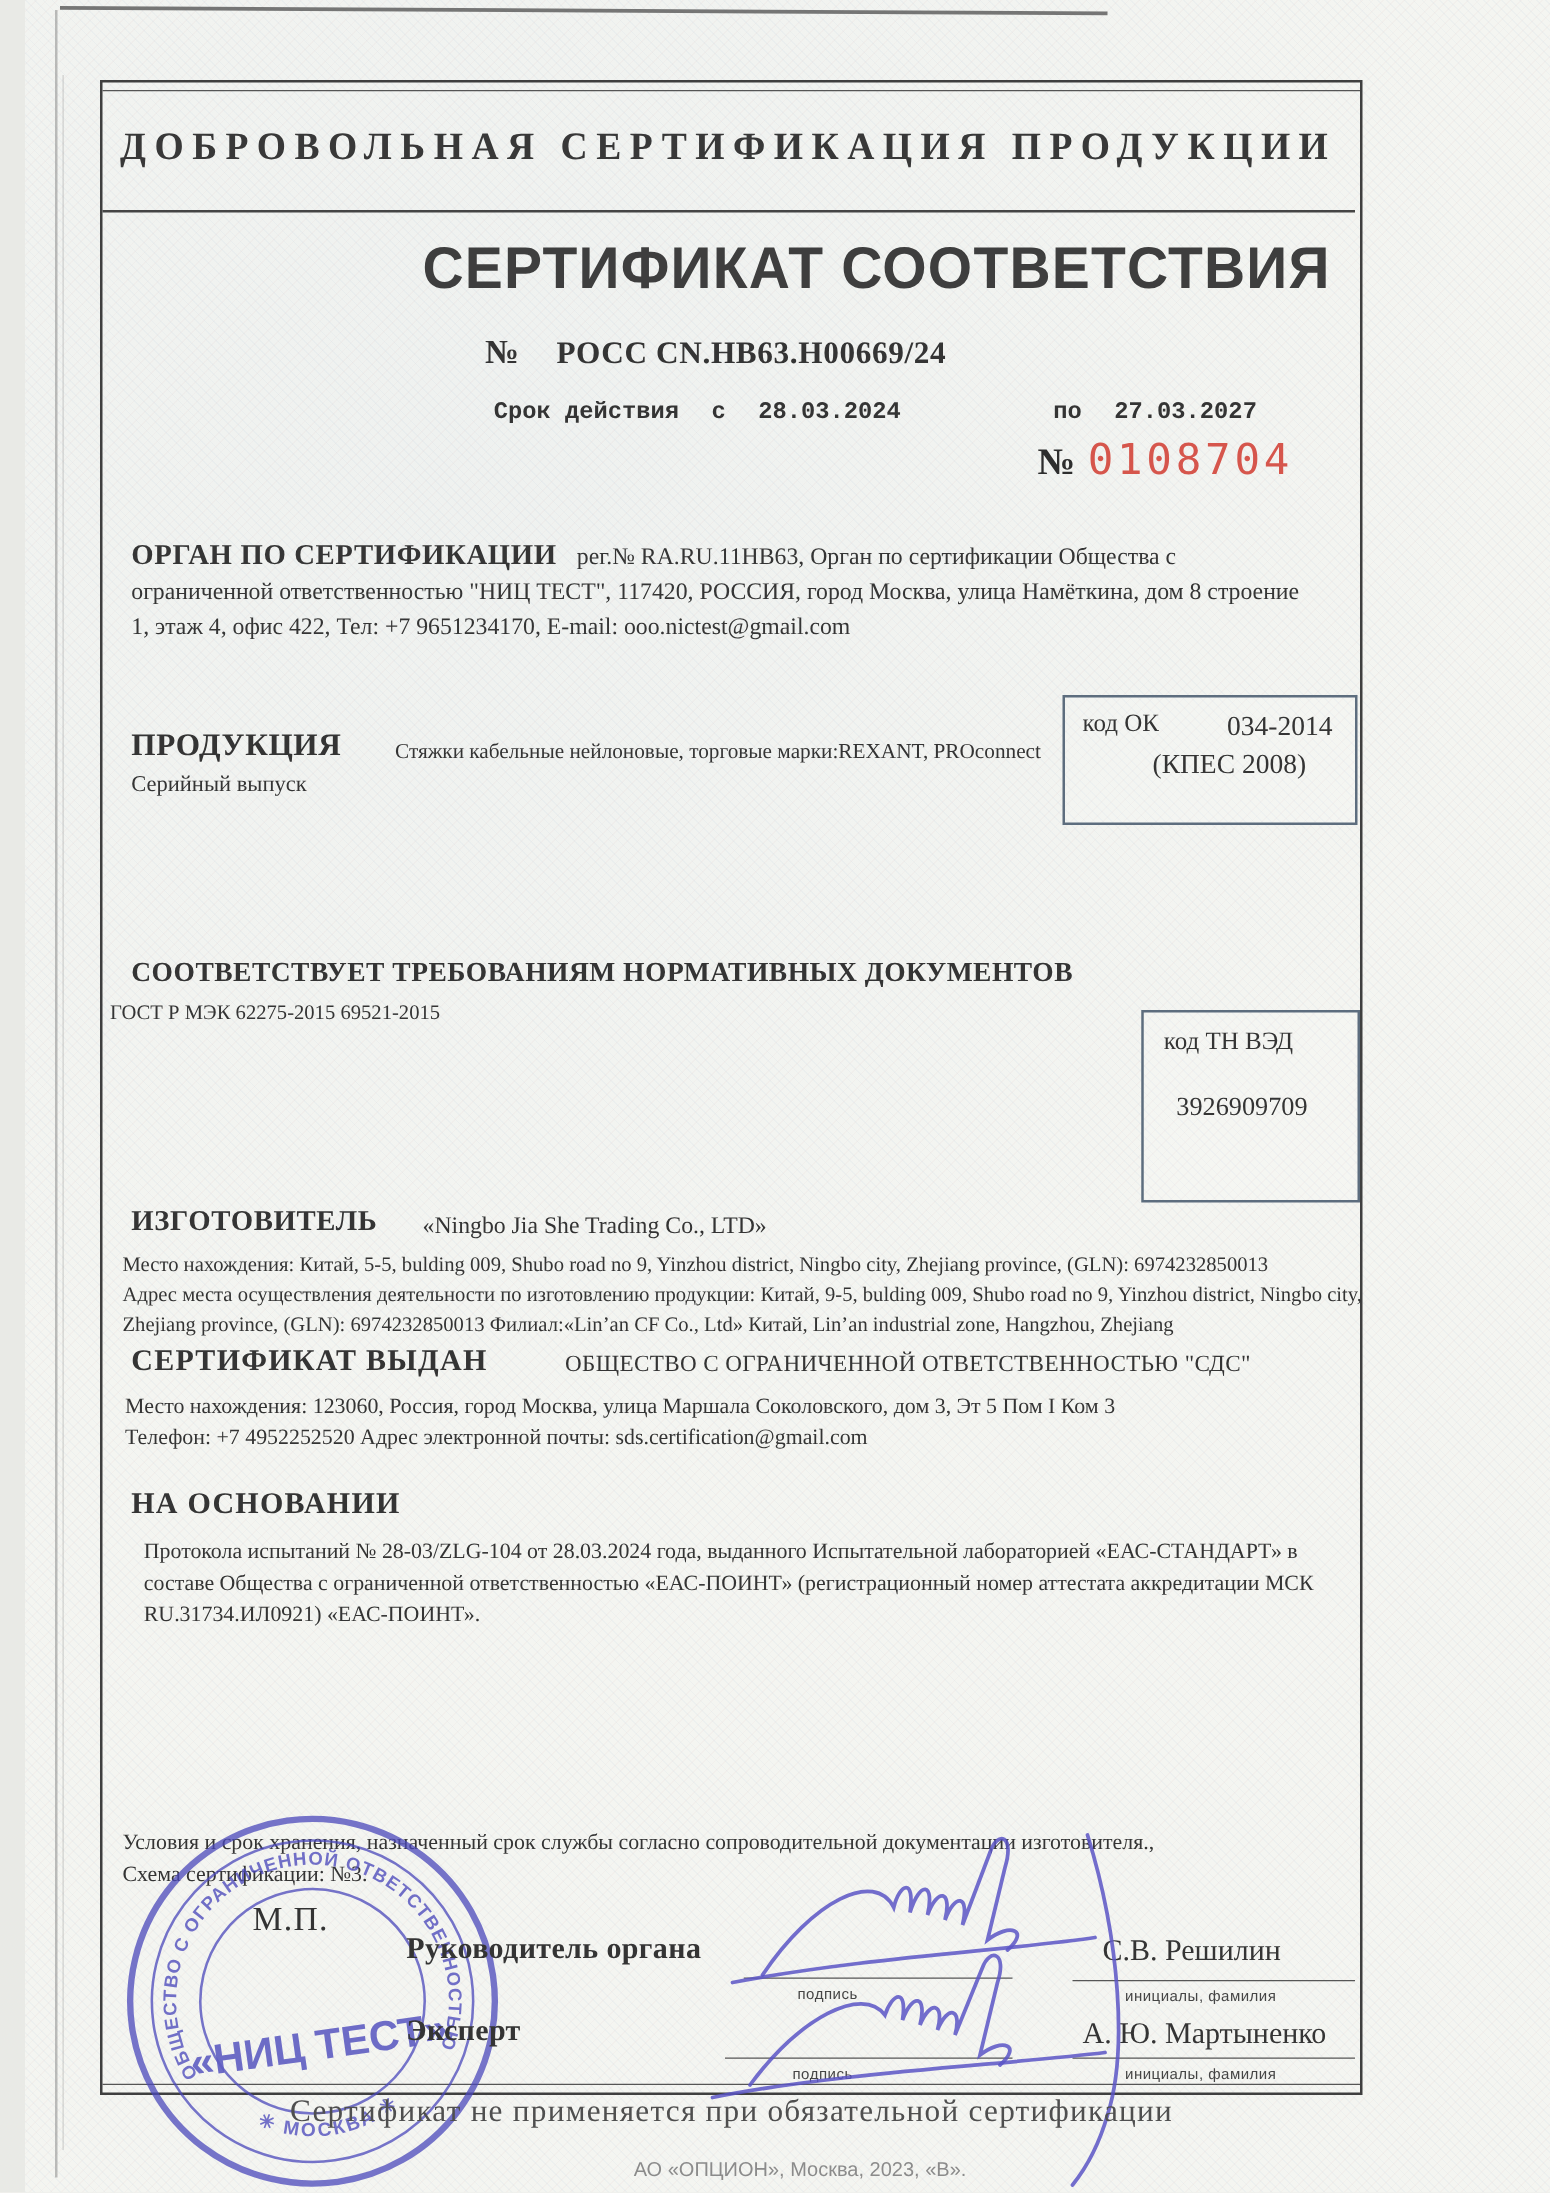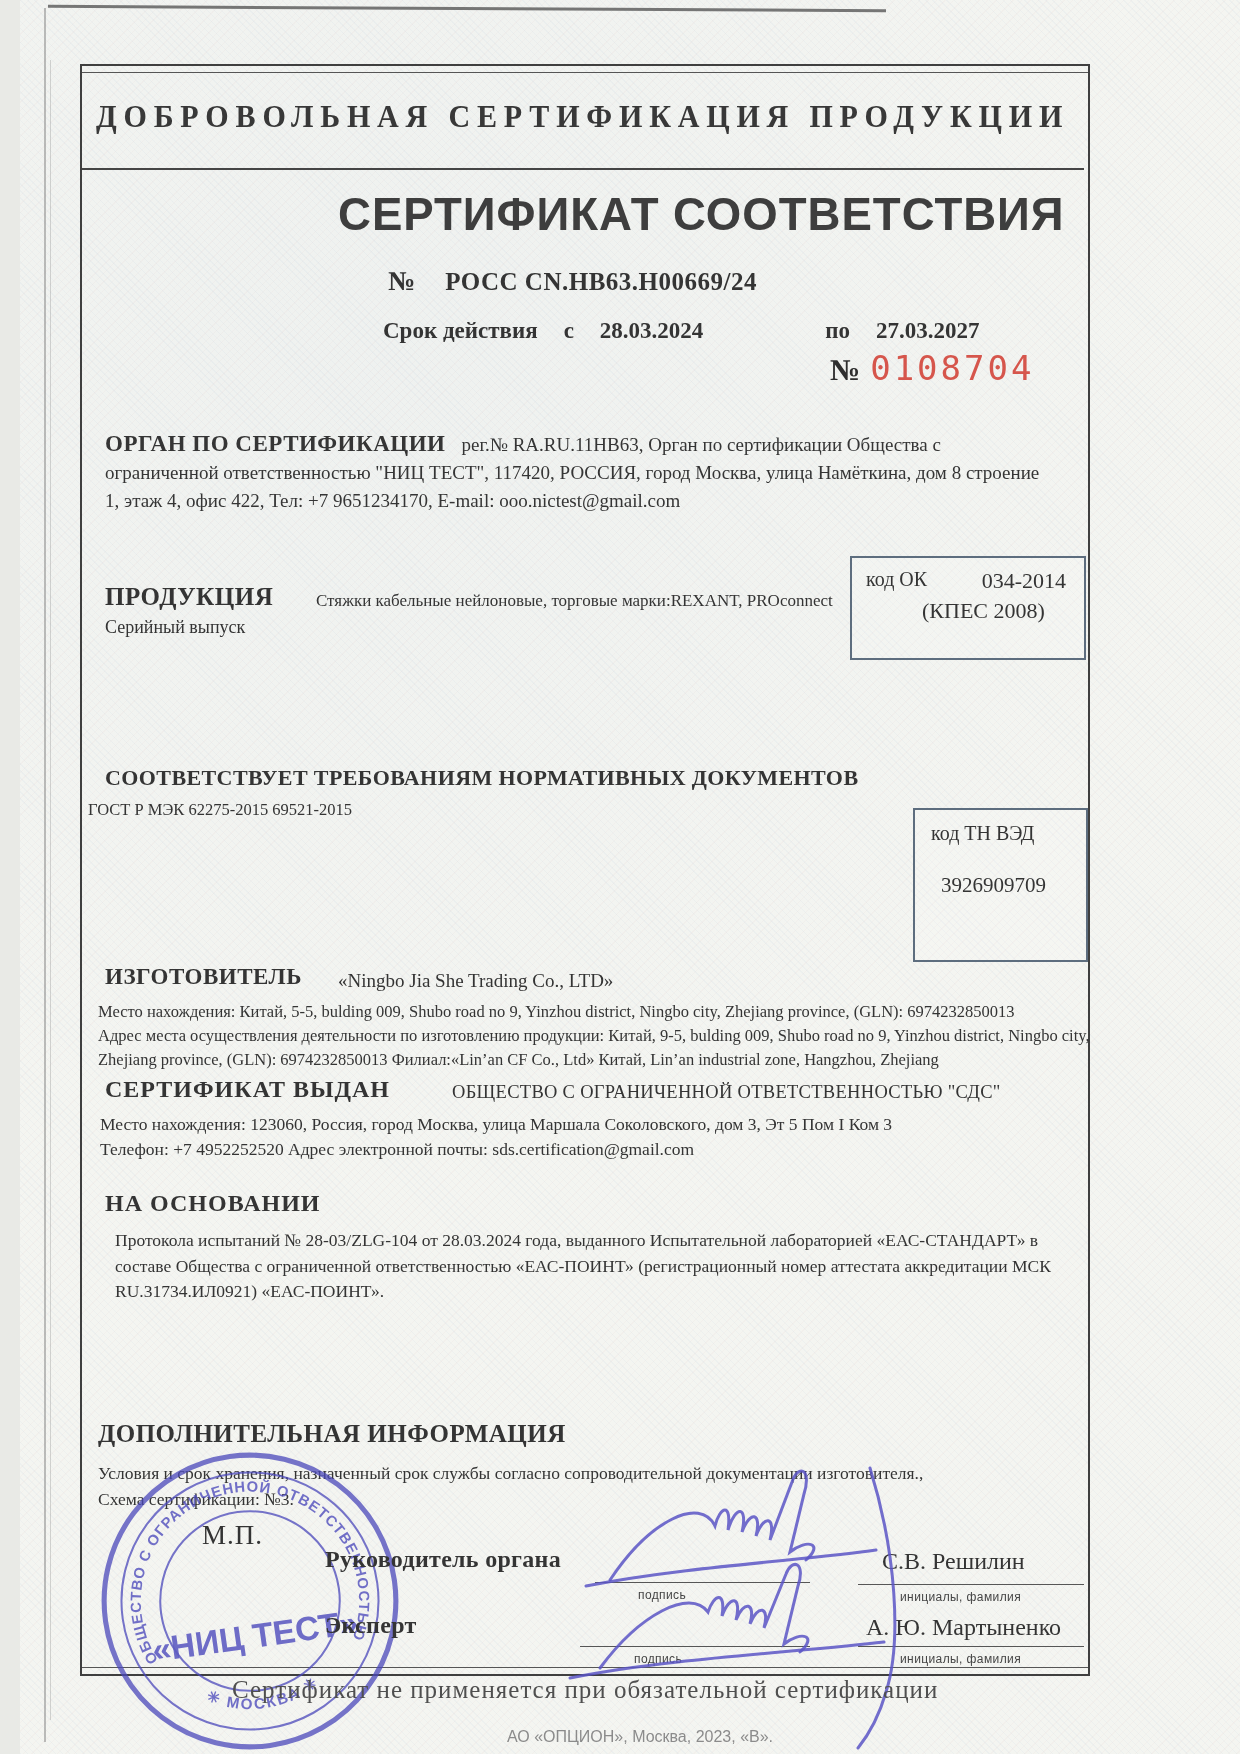--- a/index.html
+++ b/index.html
@@ -25,21 +25,21 @@
   .header-band{position:absolute;left:62px;top:66px;width:1002px;height:102px;
     display:flex;align-items:center;justify-content:center;border-bottom:2px solid #454545;}
   .header-band .t{font-size:31px;font-weight:bold;letter-spacing:7px;color:#383838;transform:scaleX(.97);white-space:nowrap;}
 
   .abs{position:absolute;}
   .title{left:318px;top:186px;font-family:"Liberation Sans",sans-serif;font-weight:bold;
     font-size:47px;color:#3e3e3e;letter-spacing:1px;transform:scaleX(.97);transform-origin:left;white-space:nowrap;}
   .cert-no{left:368px;top:266px;white-space:nowrap;}
   .cert-no .sign{font-size:27px;font-weight:bold;margin-right:30px;}
   .cert-no .num{font-size:25px;font-weight:bold;letter-spacing:.5px;}
-  .validity{left:363px;top:318px;font-size:23px;font-weight:bold;white-space:nowrap;}
+  .validity{left:375px;top:318px;font-size:19px;font-weight:bold;white-space:nowrap;font-family:Liberation Mono, monospace;}
   .validity span{margin-right:26px;}
   .validity .gap{margin-left:96px;}
   .blank-no{left:810px;top:348px;white-space:nowrap;}
   .blank-no .sign{font-size:30px;font-weight:bold;color:#2e2e2e;margin-right:10px;}
   .blank-no .rednum{font-family:"DejaVu Sans Mono",monospace;font-size:34px;color:#d4493f;letter-spacing:3px;opacity:.92;}
 
   .par{color:#353535;}
   .par .h{font-weight:bold;}
   .organ-par{left:85px;top:430px;width:948px;font-size:19px;line-height:28px;}
   .organ-par .h{font-size:23px;letter-spacing:.5px;margin-right:16px;}
@@ -165,21 +165,20 @@
   <div class="abs issued-heading">СЕРТИФИКАТ ВЫДАН</div>
   <div class="abs issued-name">ОБЩЕСТВО С ОГРАНИЧЕННОЙ ОТВЕТСТВЕННОСТЬЮ "СДС"</div>
   <div class="abs issued-lines">
     <div>Место нахождения: 123060, Россия, город Москва, улица Маршала Соколовского, дом 3, Эт 5 Пом I Ком 3</div>
     <div>Телефон: +7 4952252520 Адрес электронной почты: sds.certification@gmail.com</div>
   </div>
 
   <div class="abs basis-heading">НА ОСНОВАНИИ</div>
   <div class="abs basis-par">Протокола испытаний № 28-03/ZLG-104 от 28.03.2024 года, выданного Испытательной лабораторией «ЕАС-СТАНДАРТ» в составе Общества с ограниченной ответственностью «ЕАС-ПОИНТ» (регистрационный номер аттестата аккредитации МСК RU.31734.ИЛ0921) «ЕАС-ПОИНТ».</div>
 
-  <div class="abs add-heading">ДОПОЛНИТЕЛЬНАЯ ИНФОРМАЦИЯ</div>
   <div class="abs add-lines">
     <div>Условия и срок хранения, назначенный срок службы согласно сопроводительной документации изготовителя.,</div>
     <div>Схема сертификации: №3.</div>
   </div>
 
   <div class="abs mp">М.П.</div>
 
   <svg class="abs stamp" viewBox="0 0 300 300">
     <defs>
       <path id="arcTop" d="M53,195 A107,107 0 1 1 247,195"></path>

